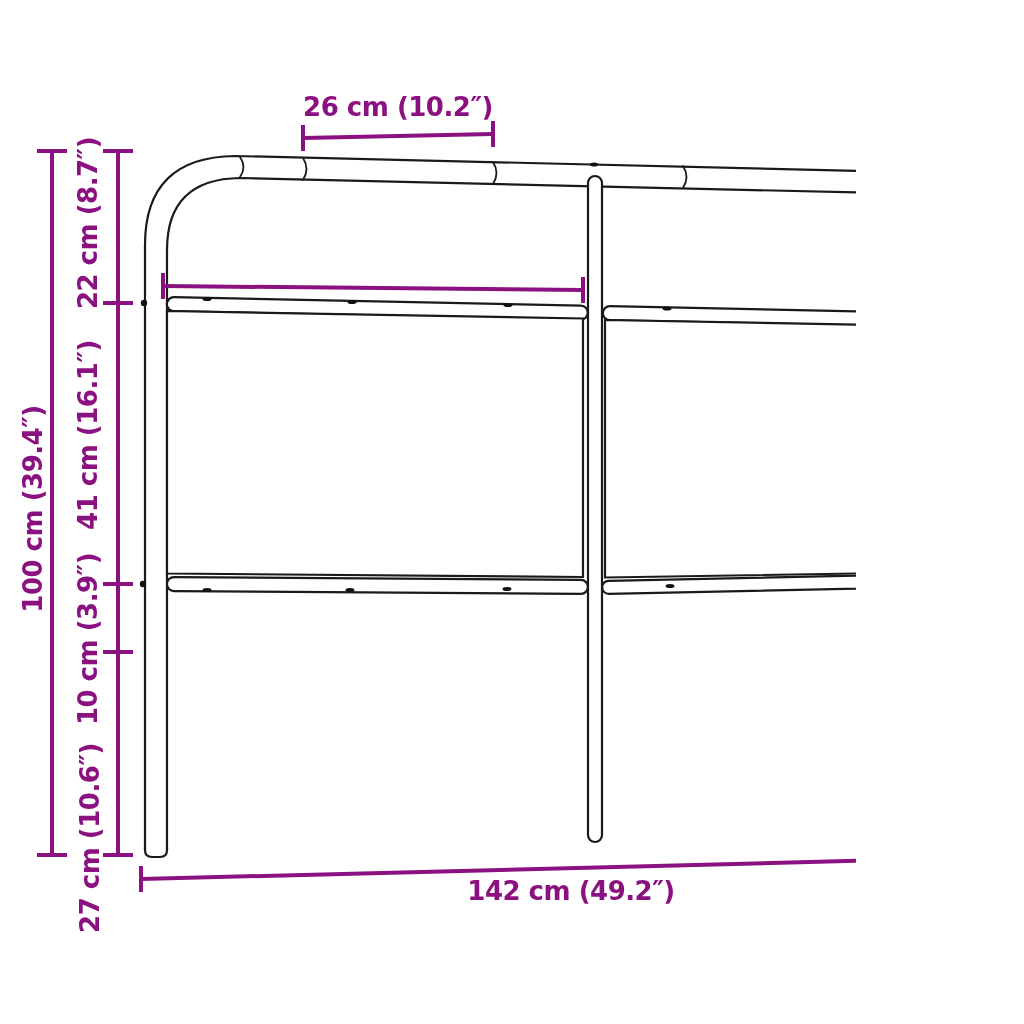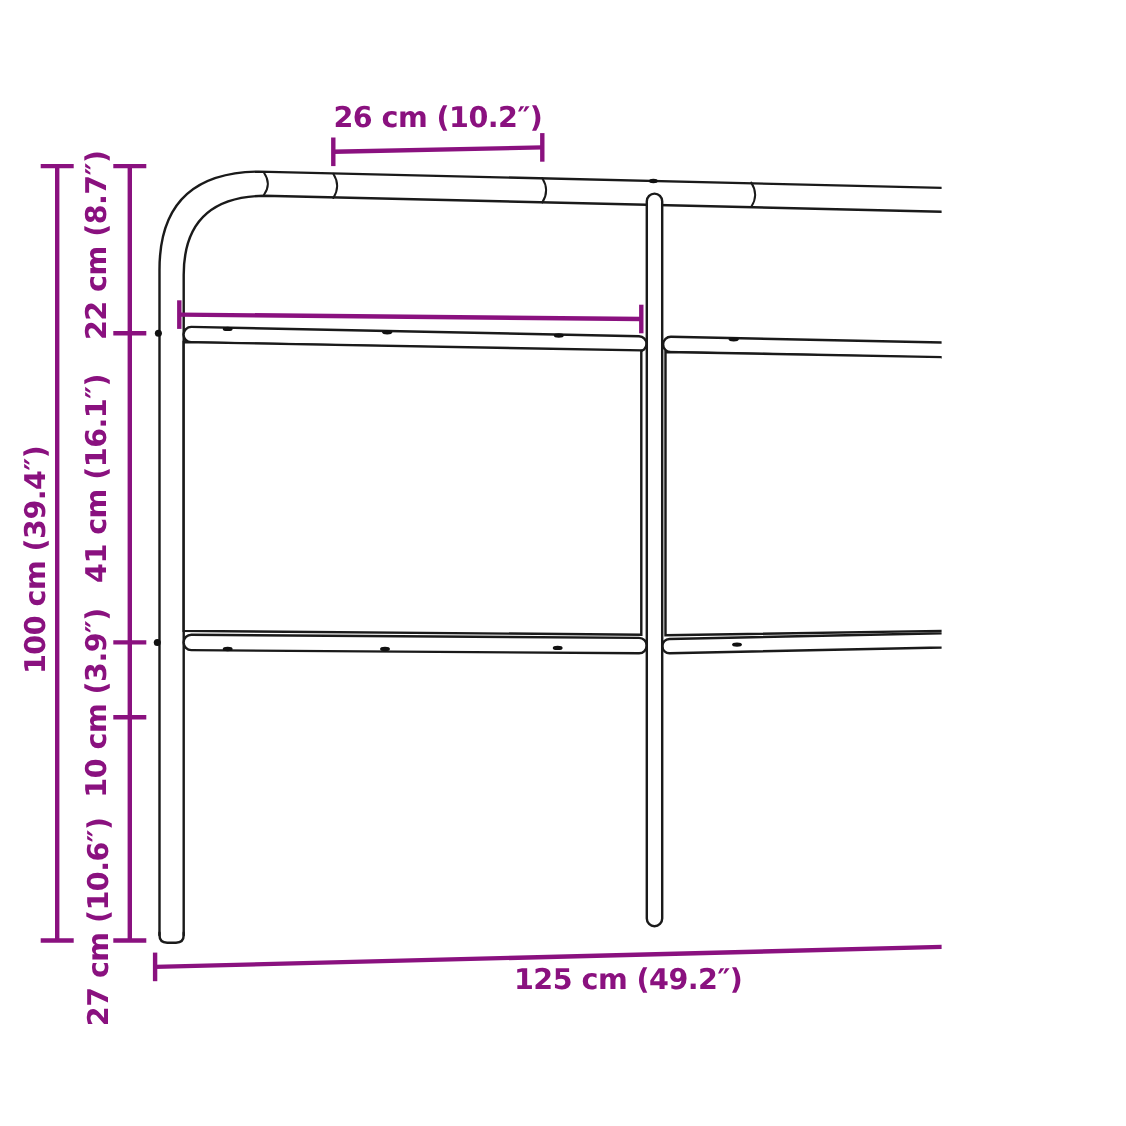--- a/index.html
+++ b/index.html
@@ -114,14 +114,14 @@
   <div class="dim-label vert" style="left:33px;top:509px;">100 cm (39.4″)</div>
 
   <div class="dim-label vert" style="left:88px;top:223px;">22 cm (8.7″)</div>
 
   <div class="dim-label vert" style="left:88px;top:435px;">41 cm (16.1″)</div>
 
   <div class="dim-label vert" style="left:88px;top:639px;">10 cm (3.9″)</div>
 
   <div class="dim-label vert" style="left:90px;top:838px;">27 cm (10.6″)</div>
 
-  <div class="dim-label" style="left:571px;top:891px;">125 cm (49.2″)</div>
+  <div class="dim-label" style="left:571px;top:891px;">142 cm (49.2″)</div>
 </div>
 
 </body></html>

